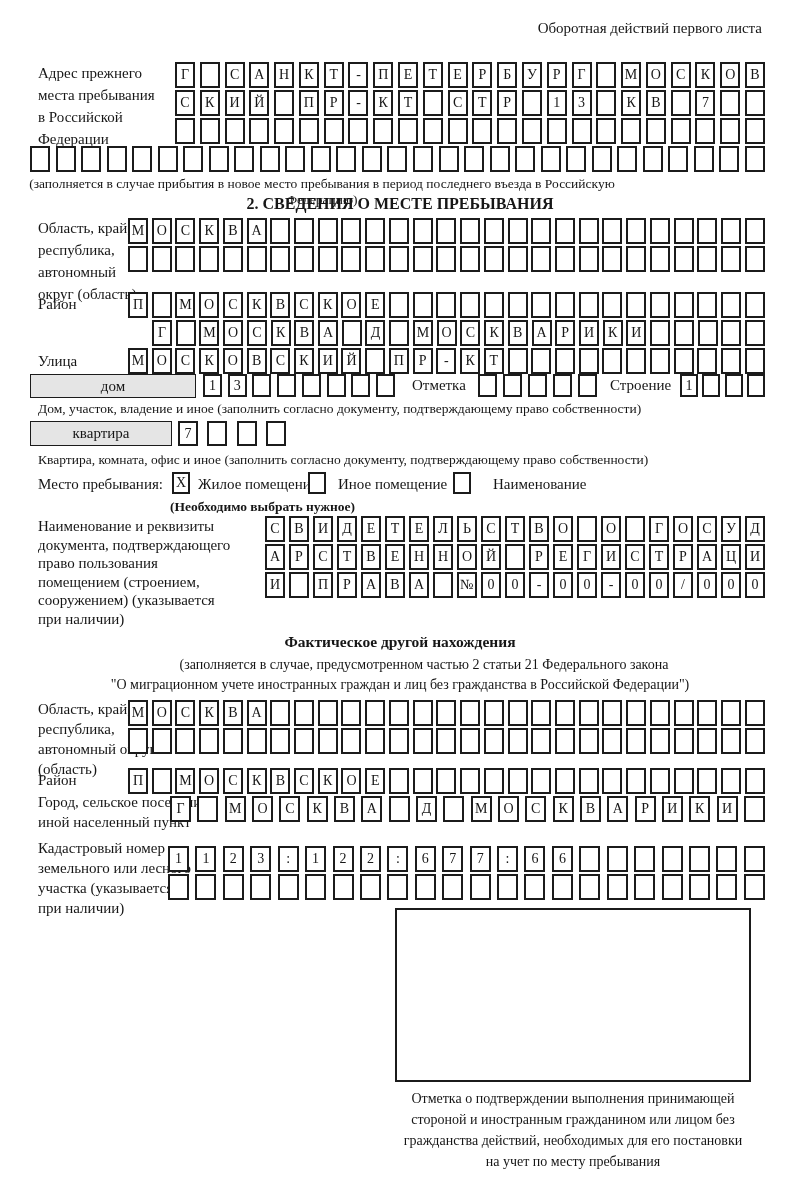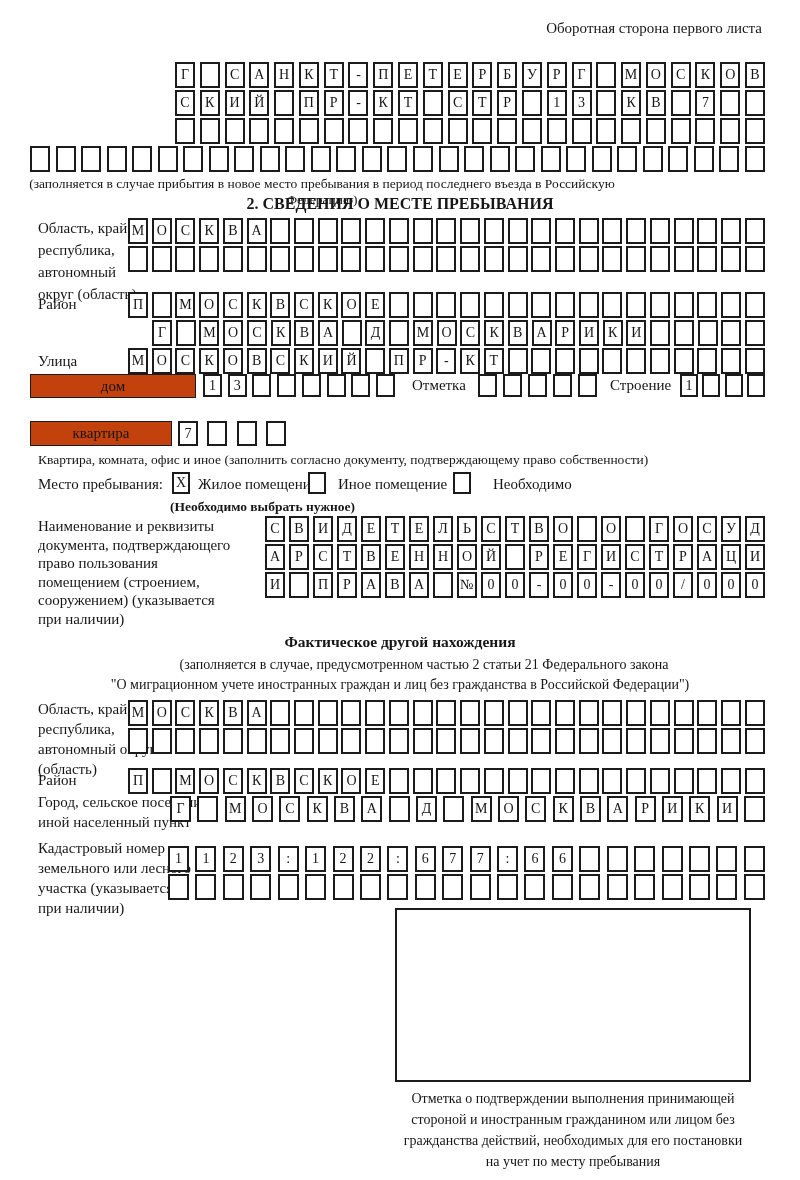--- a/index.html
+++ b/index.html
@@ -17,38 +17,42 @@
   .note14{position:absolute;left:0;width:800px;text-align:center;font-size:14px;}
   .boxrow{position:absolute;display:flex;justify-content:space-between;}
   .cell{
     width:var(--cw,20px);height:var(--ch,26px);box-sizing:border-box;
     border:2px solid #1b1b1b;background:#fff;
     display:flex;align-items:center;justify-content:center;
     font-size:14px;
   }
   .longbox{
     position:absolute;box-sizing:border-box;border:1.6px solid #1b1b1b;
-    display:flex;align-items:center;justify-content:center;font-size:15px;background:#c2410c;
+    display:flex;align-items:center;justify-content:center;font-size:15px;background:#e5e5e5;
   }
   .checkbox{
     position:absolute;width:18px;height:22px;box-sizing:border-box;border:2px solid #1b1b1b;
     display:flex;align-items:center;justify-content:center;font-size:14px;background:#fff;
   }
   .inline-lbl{position:absolute;font-size:15px;white-space:nowrap;}
   .stamp{position:absolute;box-sizing:border-box;border:2.2px solid #1b1b1b;background:#fff;}
   .stampcap{position:absolute;font-size:14px;line-height:21px;text-align:center;white-space:pre-line;}
   .rightnote{position:absolute;font-size:15px;white-space:nowrap;}
 </style>
 </head>
 <body>
 
 <div id="page">
 
-  <div class="rightnote" style="top:20px;right:38px;">Оборотная сторона первого листа</div>
-
+  <div class="rightnote" style="top:20px;right:38px;">Оборотная действий первого листа</div>
+
+  <div class="lbl" style="left:38px;top:62px;width:130px;">Адрес прежнего
+места пребывания
+в Российской
+Федерации</div>
   <div class="boxrow" style="left:175px;top:62px;width:590px;">
       <span class="cell">Г</span>
       <span class="cell"></span>
       <span class="cell">С</span>
       <span class="cell">А</span>
       <span class="cell">Н</span>
       <span class="cell">К</span>
       <span class="cell">Т</span>
       <span class="cell">-</span>
       <span class="cell">П</span>
@@ -328,37 +332,38 @@
       <span class="cell"></span>
       <span class="cell"></span>
     </div>
   <div class="inline-lbl" style="left:610px;top:377px;">Строение</div>
   <div class="boxrow" style="left:680px;top:374px;width:85px;--cw:18px;--ch:23px;">
       <span class="cell">1</span>
       <span class="cell"></span>
       <span class="cell"></span>
       <span class="cell"></span>
     </div>
+  <div class="cap" style="left:38px;top:401px;">Дом, участок, владение и иное (заполнить согласно документу, подтверждающему право собственности)</div>
 
   <div class="longbox" style="left:30px;top:421px;width:142px;height:25px;">квартира</div>
   <div class="boxrow" style="left:178px;top:421px;width:108px;--cw:20px;--ch:25px;">
       <span class="cell">7</span>
       <span class="cell"></span>
       <span class="cell"></span>
       <span class="cell"></span>
     </div>
   <div class="cap" style="left:38px;top:452px;">Квартира, комната, офис и иное (заполнить согласно документу, подтверждающему право собственности)</div>
 
   <div class="inline-lbl" style="left:38px;top:476px;">Место пребывания:</div>
   <div class="checkbox" style="left:172px;top:472px;">X</div>
   <div class="inline-lbl" style="left:198px;top:476px;">Жилое помещение</div>
   <div class="checkbox" style="left:308px;top:472px;"></div>
   <div class="inline-lbl" style="left:338px;top:476px;">Иное помещение</div>
   <div class="checkbox" style="left:453px;top:472px;"></div>
-  <div class="inline-lbl" style="left:493px;top:476px;">Необходимо</div>
+  <div class="inline-lbl" style="left:493px;top:476px;">Наименование</div>
   <div class="cap" style="left:170px;top:499px;font-weight:bold;">(Необходимо выбрать нужное)</div>
 
   <div class="lbl doc" style="left:38px;top:517px;width:215px;">Наименование и реквизиты
 документа, подтверждающего
 право пользования
 помещением (строением,
 сооружением) (указывается
 при наличии)</div>
   <div class="boxrow" style="left:265px;top:516px;width:500px;">
       <span class="cell">С</span>

